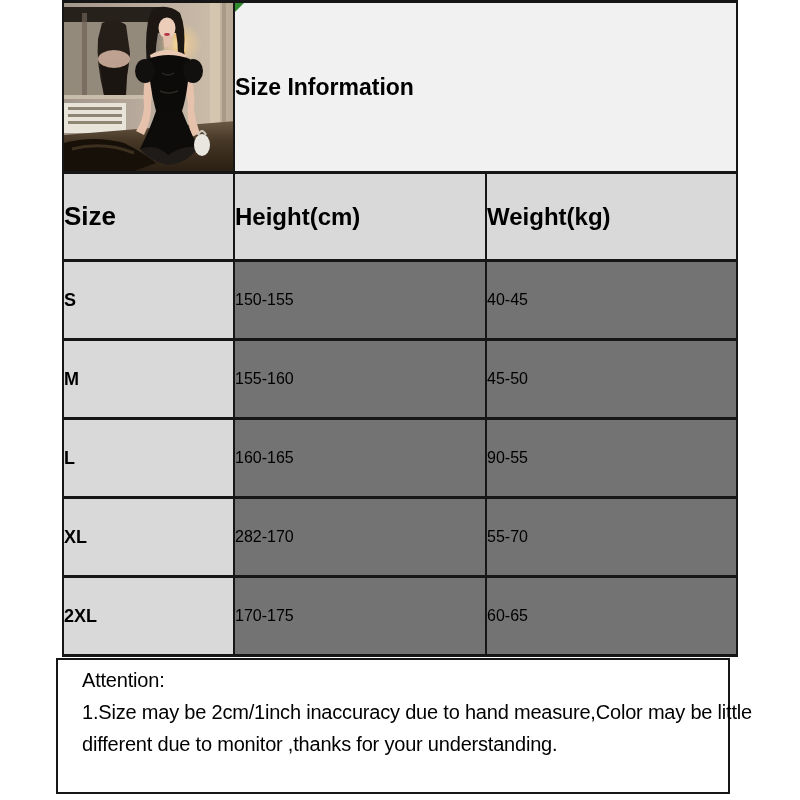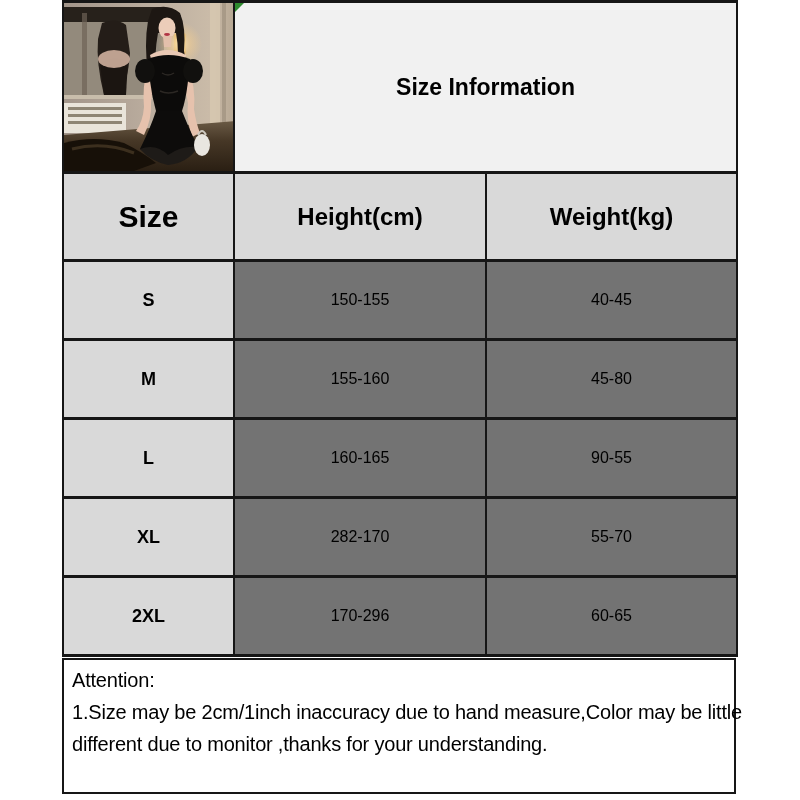--- a/index.html
+++ b/index.html
@@ -18,21 +18,21 @@
     left: 62px;
     top: 0;
     width: 674px;
     border-collapse: collapse;
     table-layout: fixed;
   }
   .size-table th, .size-table td {
     border: 3px solid #161616;
     border-left-width: 2px;
     border-right-width: 2px;
-    text-align: center;
+    text-align: left;
     vertical-align: middle;
     padding: 0;
     overflow: hidden;
   }
   .col-size   { width: 171px; }
   .col-height { width: 252px; }
   .col-weight { width: 251px; }
 
   .r-photo  { height: 168px; }
   .r-head   { height: 88px; }
@@ -53,42 +53,42 @@
     width: 0; height: 0;
     border-top: 9px solid #2e8b2e;
     border-right: 9px solid transparent;
   }
 
   .cell-head {
     background: #d9d9d9;
     font-size: 24px;
     font-weight: bold;
   }
-  .cell-head.big { font-size: 30px; }
+  .cell-head.big { font-size: 26px; }
   .cell-sizename {
     background: #d9d9d9;
     font-size: 18px;
     font-weight: bold;
   }
   .cell-value {
     background: #737373;
     font-size: 16px;
     font-weight: normal;
   }
 
   .attention-box {
     position: absolute;
-    left: 62px;
+    left: 56px;
     top: 658px;
     width: 674px;
     height: 136px;
     box-sizing: border-box;
     border: 2px solid #161616;
     background: #ffffff;
-    padding: 4px 8px;
+    padding: 4px 24px;
     font-size: 20px;
     line-height: 32px;
     letter-spacing: -0.2px;
   }
   .attention-box .line { white-space: nowrap; }
 </style>
 </head>
 <body>
 
 <div class="sheet">
@@ -184,35 +184,35 @@
     </tr>
 
     <tr class="r-data">
       <td class="cell-sizename">S</td>
       <td class="cell-value">150-155</td>
       <td class="cell-value">40-45</td>
     </tr>
     <tr class="r-data">
       <td class="cell-sizename">M</td>
       <td class="cell-value">155-160</td>
-      <td class="cell-value">45-80</td>
+      <td class="cell-value">45-50</td>
     </tr>
     <tr class="r-data">
       <td class="cell-sizename">L</td>
       <td class="cell-value">160-165</td>
       <td class="cell-value">90-55</td>
     </tr>
     <tr class="r-data">
       <td class="cell-sizename">XL</td>
       <td class="cell-value">282-170</td>
       <td class="cell-value">55-70</td>
     </tr>
     <tr class="r-data">
       <td class="cell-sizename">2XL</td>
-      <td class="cell-value">170-296</td>
+      <td class="cell-value">170-175</td>
       <td class="cell-value">60-65</td>
     </tr>
   </tbody>
     </table>
 
   <div class="attention-box">
     <div class="line">Attention:</div>
     <div class="line">1.Size may be 2cm/1inch inaccuracy due to hand measure,Color may be little</div>
     <div class="line">different due to monitor ,thanks for your understanding.</div>
   </div>

